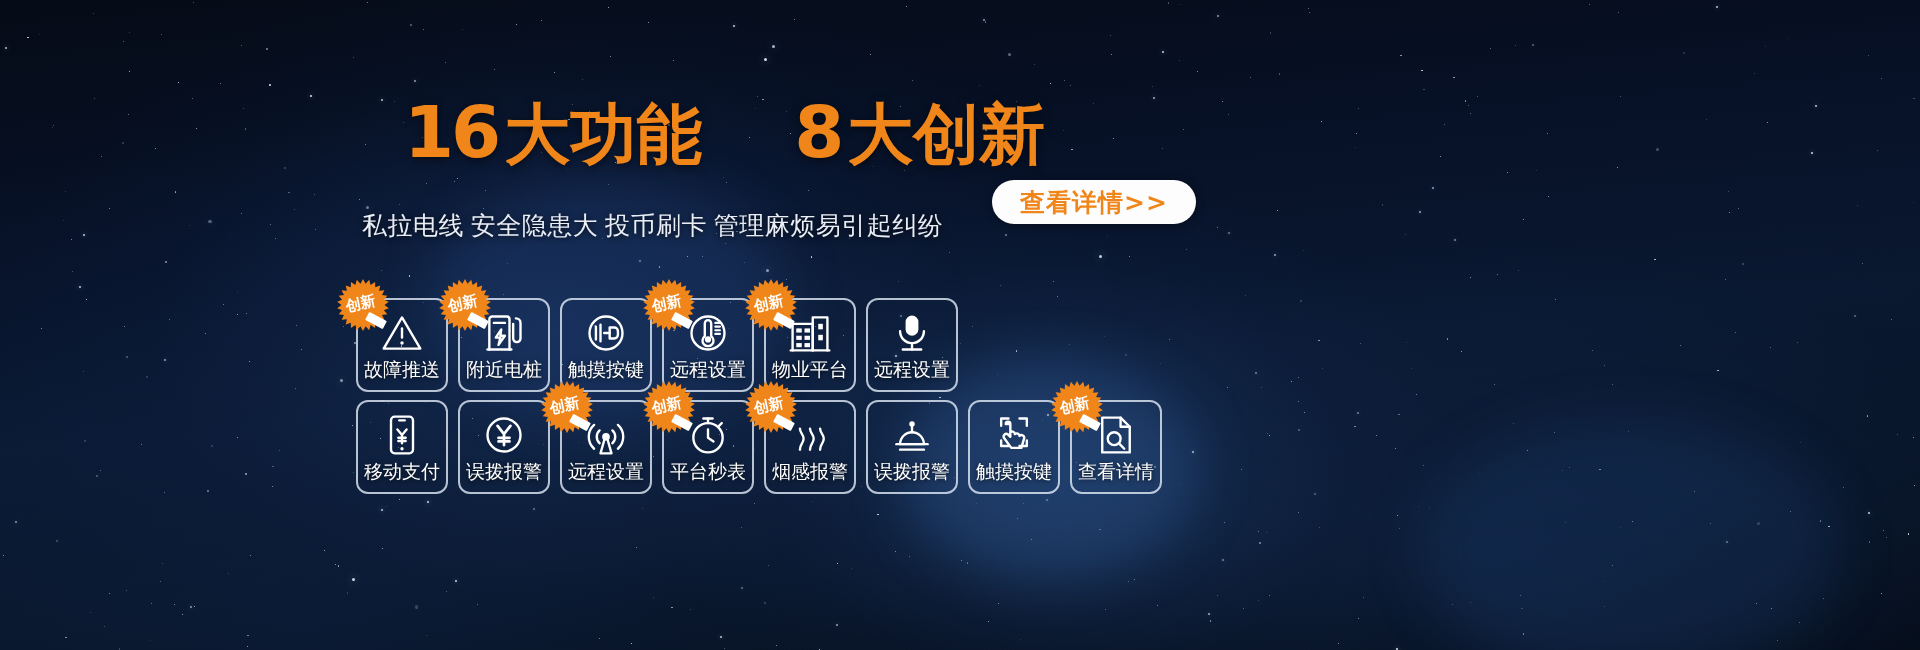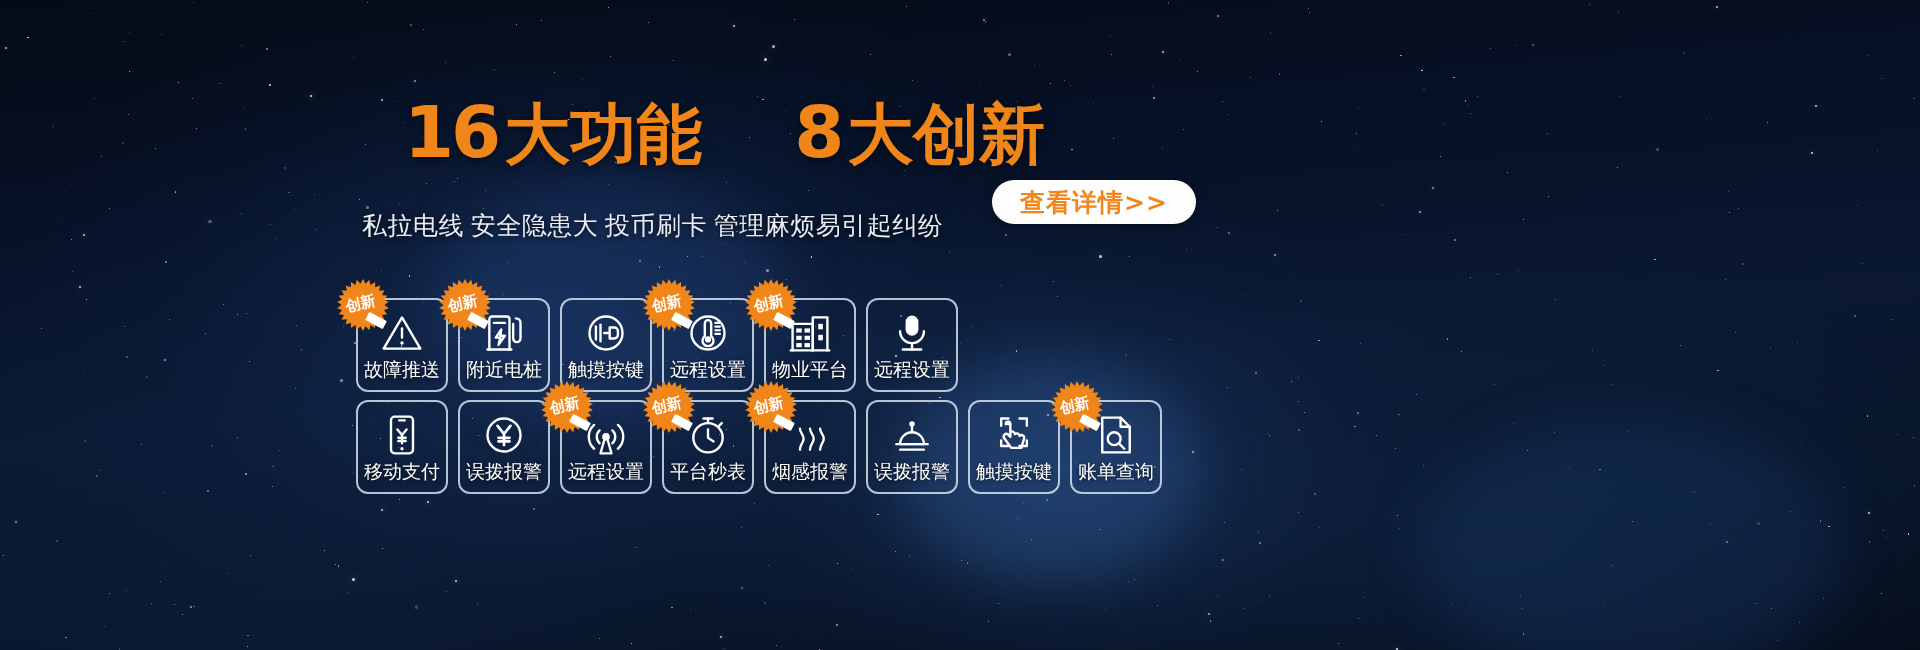--- a/index.html
+++ b/index.html
@@ -918,18 +918,18 @@
             <span class="btext">创新</span>
           </div>
           <span class="ico">
             <svg viewBox="0 0 48 48">
               <path fill="none" stroke="#ffffff" stroke-width="2.6" stroke-linecap="round" stroke-linejoin="round" d="M9 5h20l10 10v28H9z"></path>
               <path fill="none" stroke="#ffffff" stroke-width="2.6" stroke-linecap="round" stroke-linejoin="round" d="M29 5v10h10"></path>
               <circle fill="none" stroke="#ffffff" stroke-width="2.6" stroke-linecap="round" stroke-linejoin="round" cx="22" cy="28" r="7"></circle>
               <path fill="none" stroke="#ffffff" stroke-width="2.6" stroke-linecap="round" stroke-linejoin="round" d="M27.5 33.5 L33 39"></path>
             </svg>
           </span>
-          <span class="lbl">账单查询</span>
+          <span class="lbl">查看详情</span>
         </div>
       </div>
   </div>
 
 </div>
 
 </body></html>

